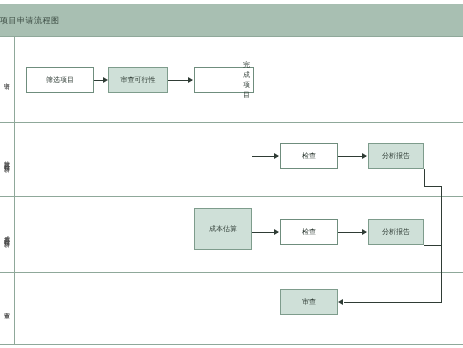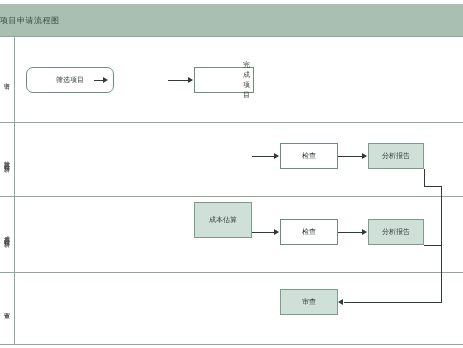--- a/index.html
+++ b/index.html
@@ -92,43 +92,44 @@
   <div class="lane-line" style="top:272px;"></div>
   <div class="lane-line" style="top:344px;"></div>
 
   <div class="lane-col-line" style="left:14px;height:308px;"></div>
 
   <div class="lane-label" style="left:0px;top:36px;height:86px;">申请</div>
   <div class="lane-label" style="left:0px;top:122px;height:74px;">技术可行性分析</div>
   <div class="lane-label" style="left:0px;top:196px;height:76px;">成本可行性分析</div>
   <div class="lane-label" style="left:0px;top:272px;height:72px;">审查</div>
 
-  <div class="node" style="left:26px;top:67px;width:88px;height:26px;border-radius:7px;">筛选项目</div>
+  <div class="node" style="left:26px;top:67px;width:68px;height:26px;">筛选项目</div>
 
   <div class="conn h" style="left:94px;top:80px;width:12px;"></div>
   <div class="arrow-r" style="left:103px;top:77px;"></div>
 
+  <div class="node filled" style="left:108px;top:67px;width:60px;height:26px;">审查可行性</div>
 
   <div class="conn h" style="left:168px;top:80px;width:24px;"></div>
   <div class="arrow-r" style="left:188px;top:77px;"></div>
 
   <div class="node" style="left:194px;top:67px;width:60px;height:26px;padding-left:48px;">完成项目</div>
 
 
   <div class="conn h" style="left:252px;top:156px;width:26px;"></div>
   <div class="arrow-r" style="left:274px;top:153px;"></div>
 
   <div class="node" style="left:280px;top:143px;width:58px;height:26px;">检查</div>
 
   <div class="conn h" style="left:338px;top:156px;width:28px;"></div>
   <div class="arrow-r" style="left:362px;top:153px;"></div>
 
   <div class="node filled" style="left:368px;top:143px;width:56px;height:26px;">分析报告</div>
 
-  <div class="node filled" style="left:194px;top:202px;width:58px;height:36px;">成本估算</div>
+  <div class="node filled" style="left:194px;top:208px;width:58px;height:42px;">成本估算</div>
 
   <div class="conn h" style="left:252px;top:232px;width:26px;"></div>
   <div class="arrow-r" style="left:274px;top:229px;"></div>
 
   <div class="node" style="left:280px;top:219px;width:58px;height:26px;">检查</div>
 
   <div class="conn h" style="left:338px;top:232px;width:28px;"></div>
   <div class="arrow-r" style="left:362px;top:229px;"></div>
 
   <div class="node filled" style="left:368px;top:219px;width:56px;height:26px;">分析报告</div>

